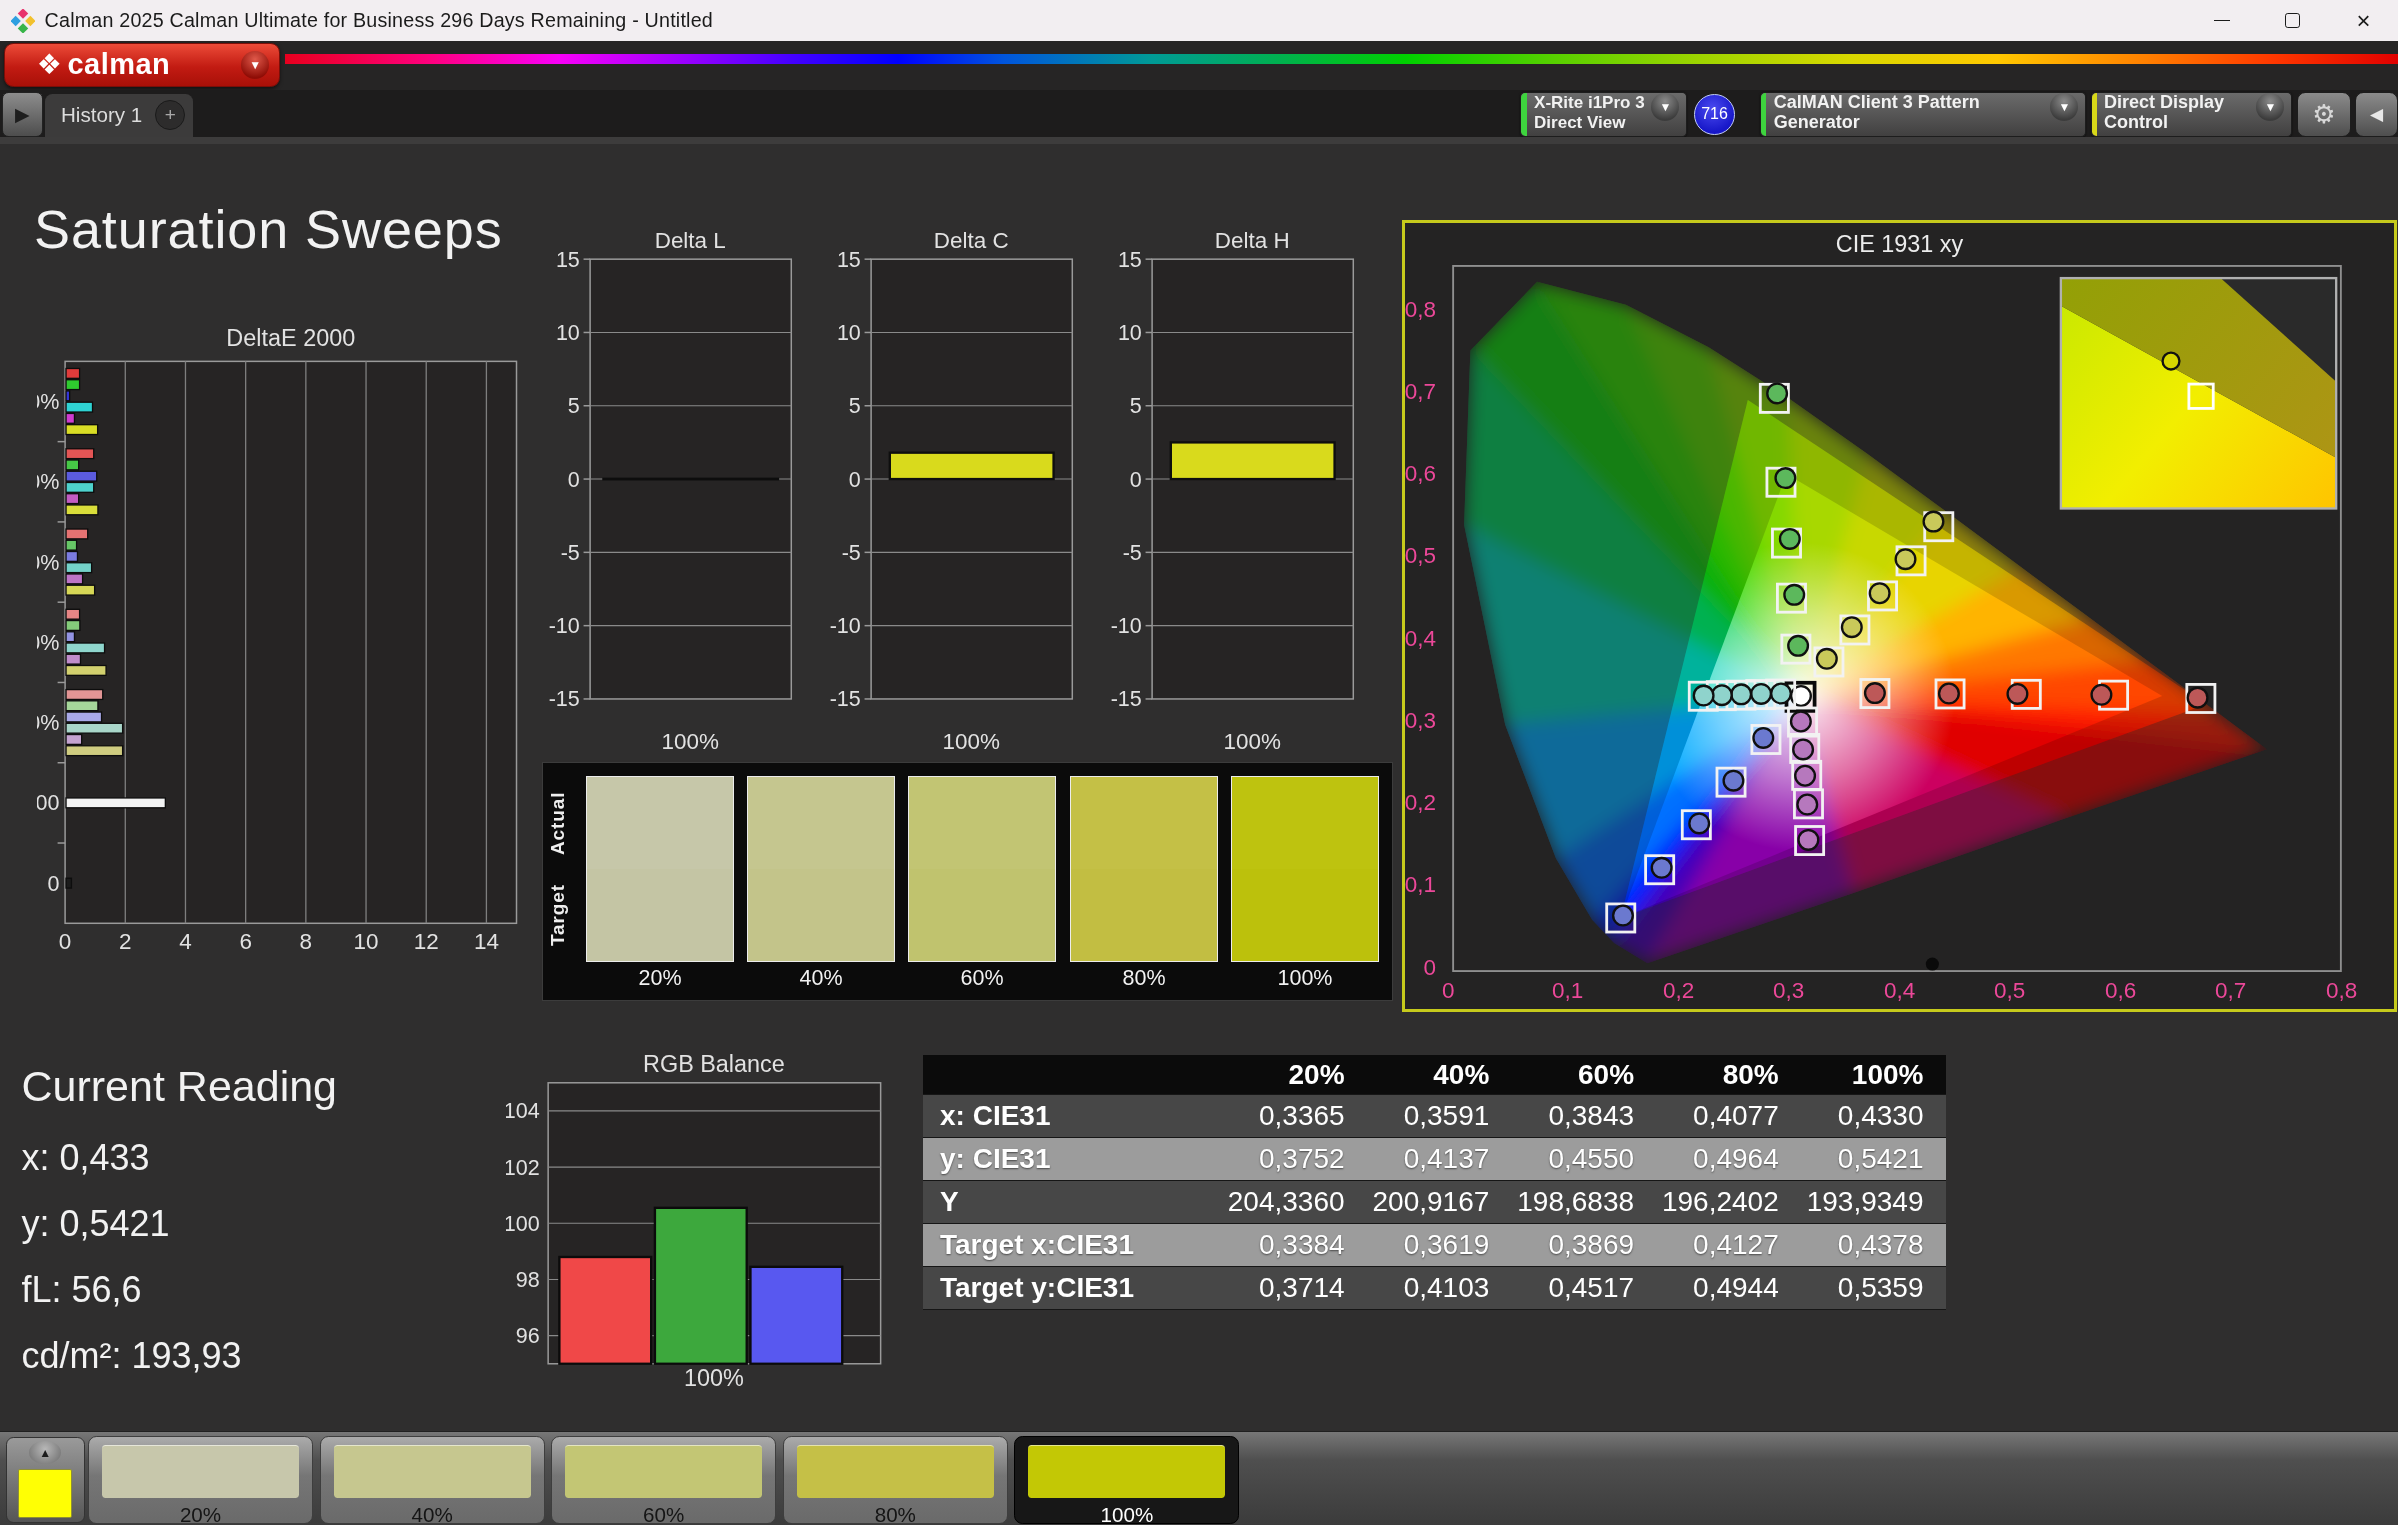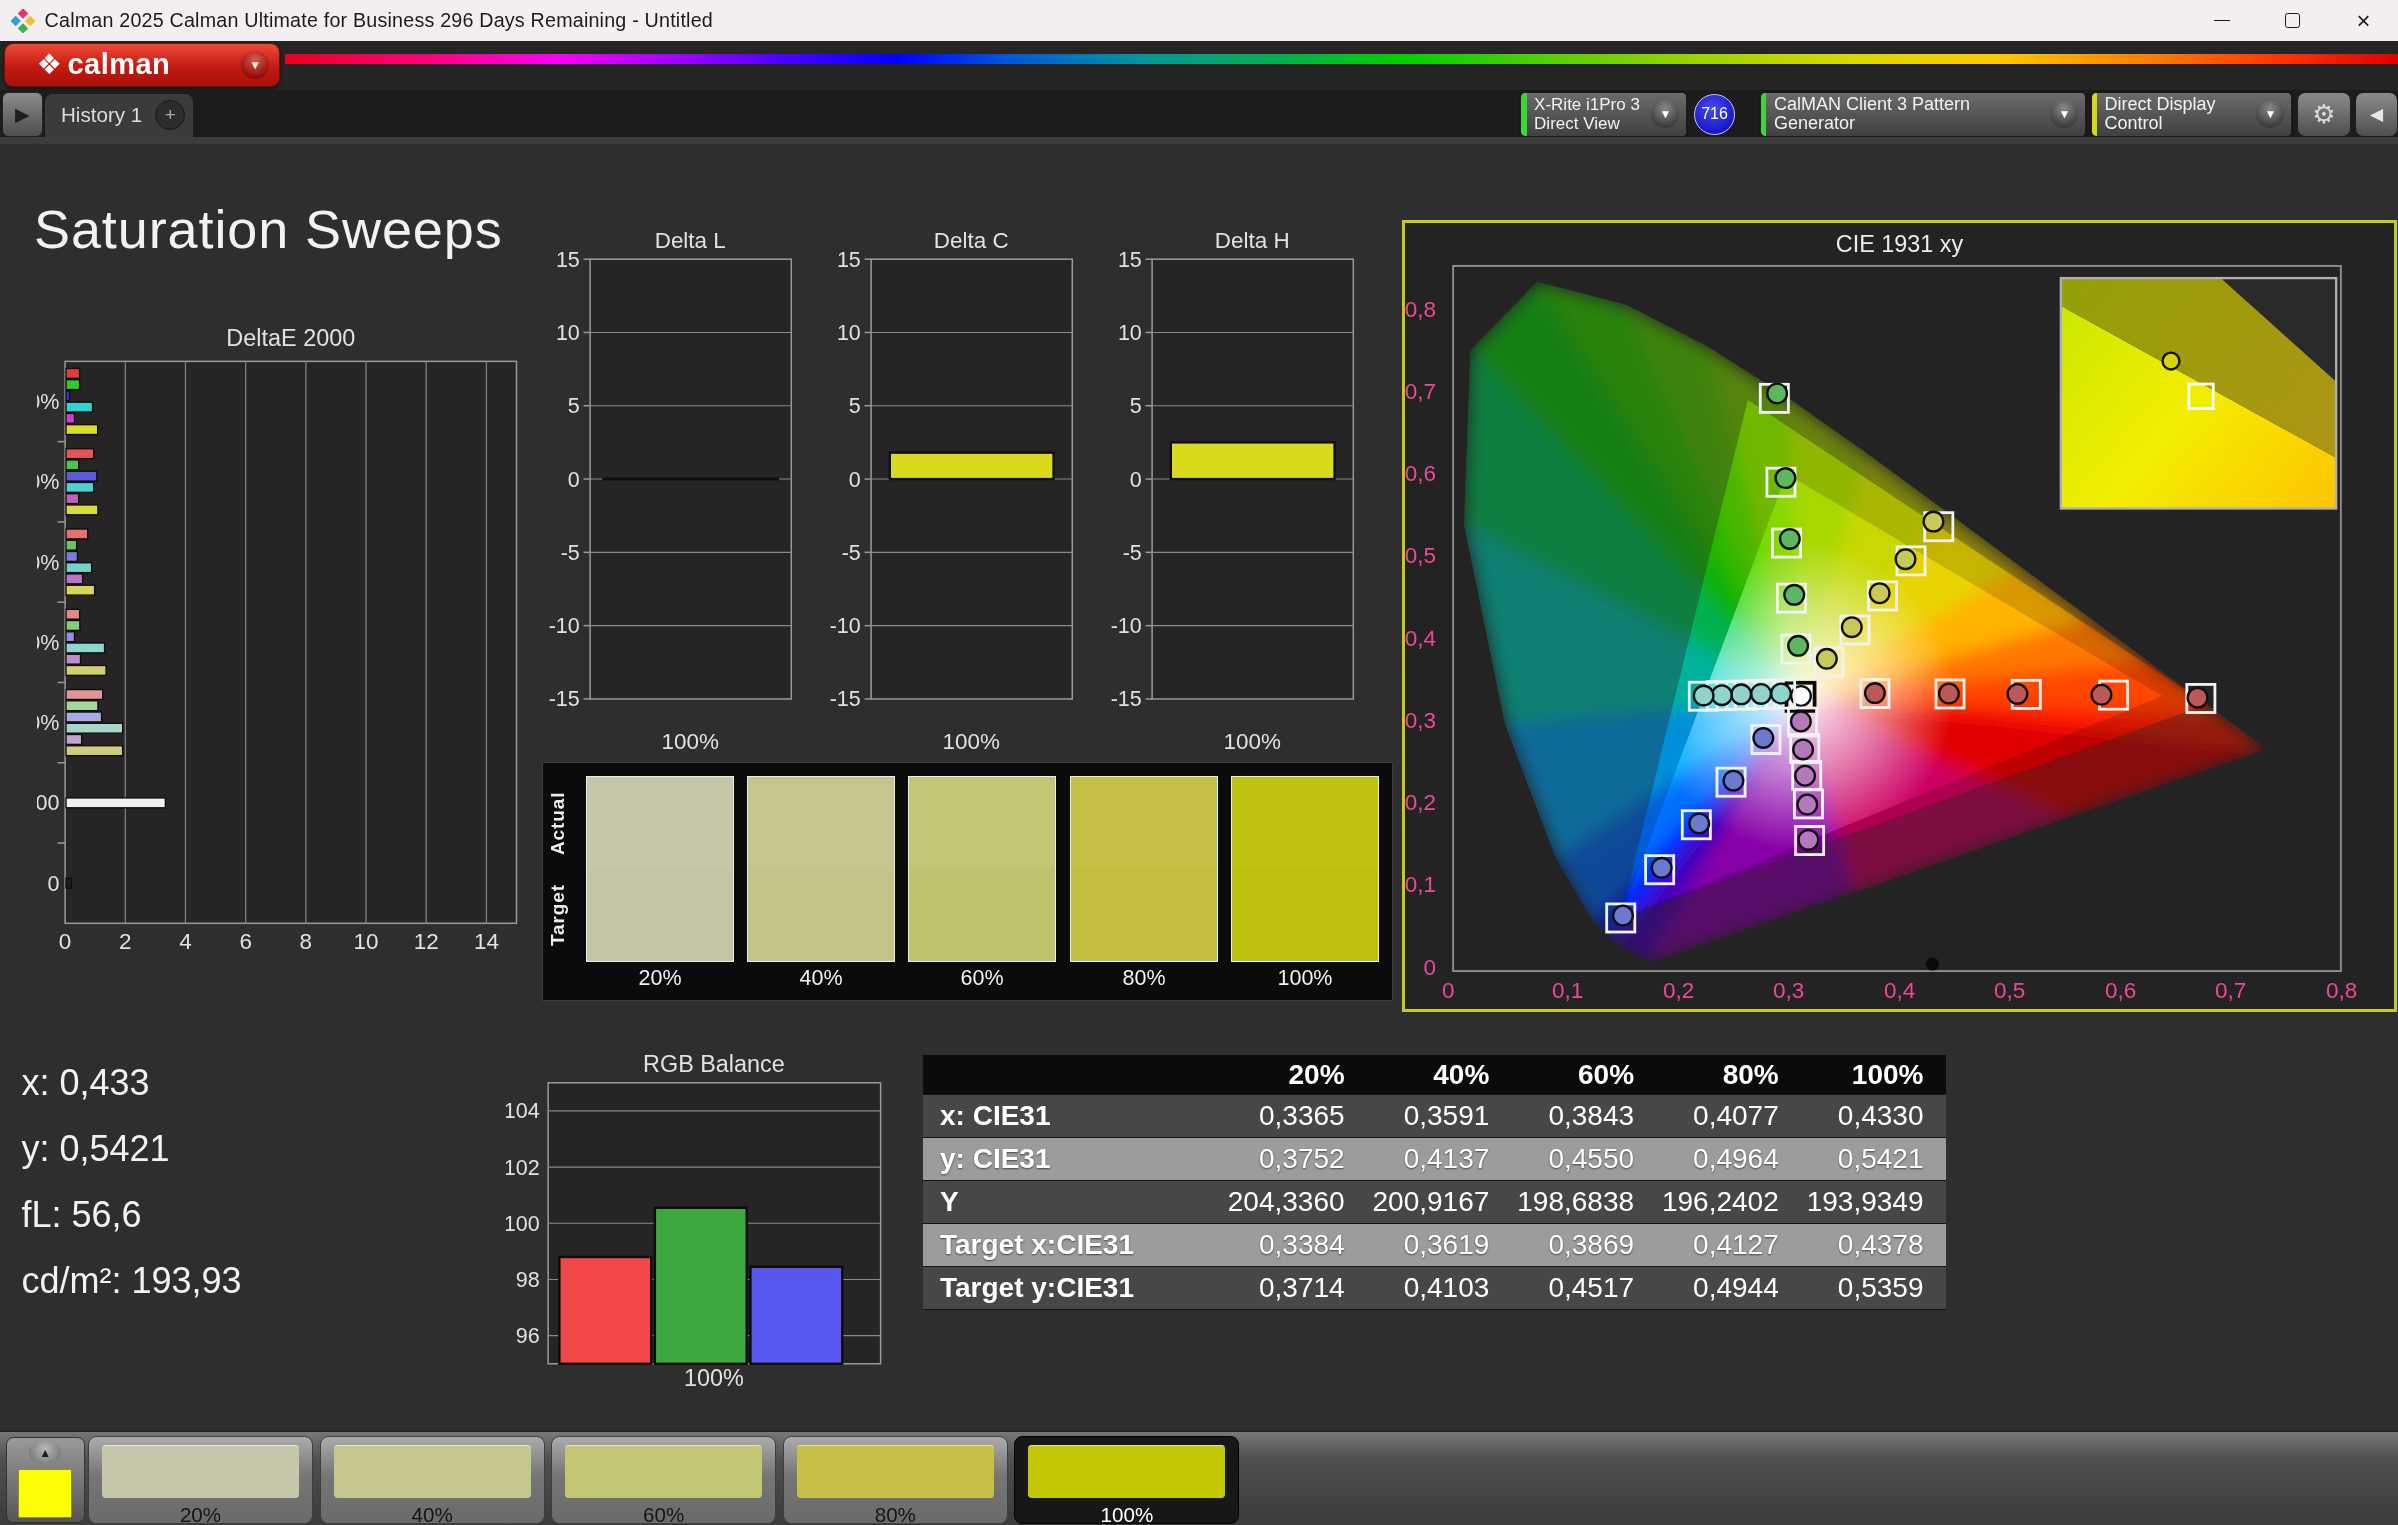--- a/index.html
+++ b/index.html
@@ -37,22 +37,22 @@
   .tabsep{position:absolute;left:0;top:137px;width:2399px;height:7.5px;background:#3d3c3c;}
   .navbtn{position:absolute;left:1.9px;top:1.9px;width:39px;height:43px;border-radius:6.6px;
           background:linear-gradient(#8d8d8d,#4d4d4d);border:0.9px solid #222;
           display:flex;align-items:center;justify-content:center;color:#1e1e1e;font-size:19px;}
   .tab{position:absolute;left:45px;top:3.7px;width:148px;height:43px;background:#3c3b3b;
        border-radius:7.5px 7.5px 0 0;display:flex;align-items:center;color:#dcdcdc;font-size:20.6px;}
   .tab .tablabel{margin-left:16px;}
   .tab .plus{margin-left:13px;width:28px;height:28px;border-radius:50%;background:#2d2c2c;border:0.9px solid #1a1a1a;
        color:#a8a8a8;font-size:19px;display:flex;align-items:center;justify-content:center;}
   .dd{position:absolute;top:1.9px;height:43px;border-radius:4.7px;border:0.9px solid #1d1d1d;
-      background:linear-gradient(#6b6b6b,#414040);display:flex;align-items:center;color:#f2f2f2;
-      box-shadow:0 0.9px 1.9px rgba(0,0,0,.6);}
+      background:linear-gradient(#6b6b6b,#414040);display:flex;color:#f2f2f2;
+      box-shadow:0 0.9px 1.9px rgba(0,0,0,.6);font-weight:bold;}
   .dd .edge{width:5.6px;height:100%;border-radius:4.7px 0 0 4.7px;}
   .dd .ddtext{margin-left:7.5px;font-size:17px;line-height:19.7px;}
   .dd .ddtext.single{font-size:18px;}
   .dd .arrow{margin-left:auto;margin-right:6.6px;width:28px;height:28px;border-radius:50%;
       background:radial-gradient(circle at 50% 30%,#8a8a8a,#3c3c3c 75%);color:#fff;font-size:12px;
       display:flex;align-items:center;justify-content:center;flex:none;}
   .badge{position:absolute;top:3.7px;width:39px;height:39px;border-radius:50%;
       background:radial-gradient(circle at 45% 35%,#4a4af0,#1717c8 70%);border:1.9px solid #c2cdf8;
       color:#fff;font-size:16px;display:flex;align-items:center;justify-content:center;}
   .sqbtn{position:absolute;top:1.9px;height:43px;border-radius:8.4px;border:0.9px solid #1d1d1d;
@@ -503,20 +503,21 @@
           <span class="cielab" style="left: 368px; top: 755px;">0,3</span>
           <span class="cielab" style="left: 479px; top: 755px;">0,4</span>
           <span class="cielab" style="left: 589px; top: 755px;">0,5</span>
           <span class="cielab" style="left: 700px; top: 755px;">0,6</span>
           <span class="cielab" style="left: 810px; top: 755px;">0,7</span>
           <span class="cielab" style="left: 921px; top: 755px;">0,8</span>
         </div>
     </div>
 
     <div class="current">
+      <h2>Current Reading</h2>
       <div id="cur-lines">
           <div class="cur-line">x: 0,433</div>
           <div class="cur-line">y: 0,5421</div>
           <div class="cur-line">fL: 56,6</div>
           <div class="cur-line">cd/m²: 193,93</div>
         </div>
     </div>
 
     <svg id="rgb-chart" width="384" height="342" style="position:absolute;left:506px;top:905px;" viewBox="0 0 410 365">
         <text x="222" y="24" font-size="25" text-anchor="middle" fill="#e2e2e2">RGB Balance</text>

